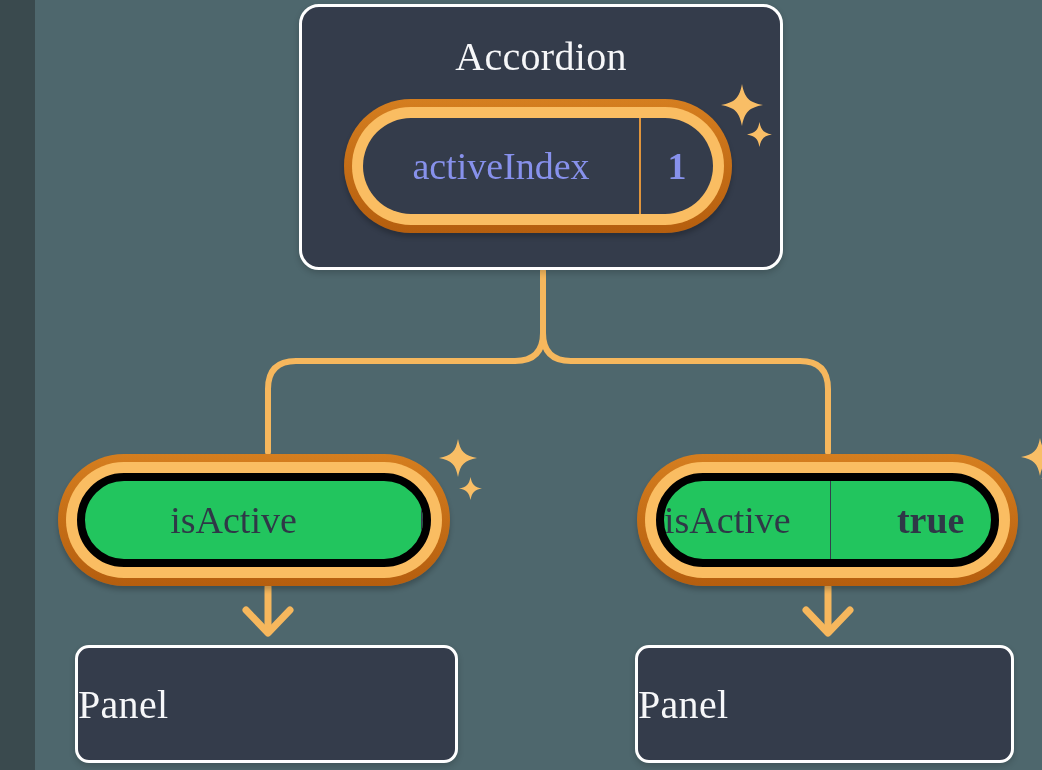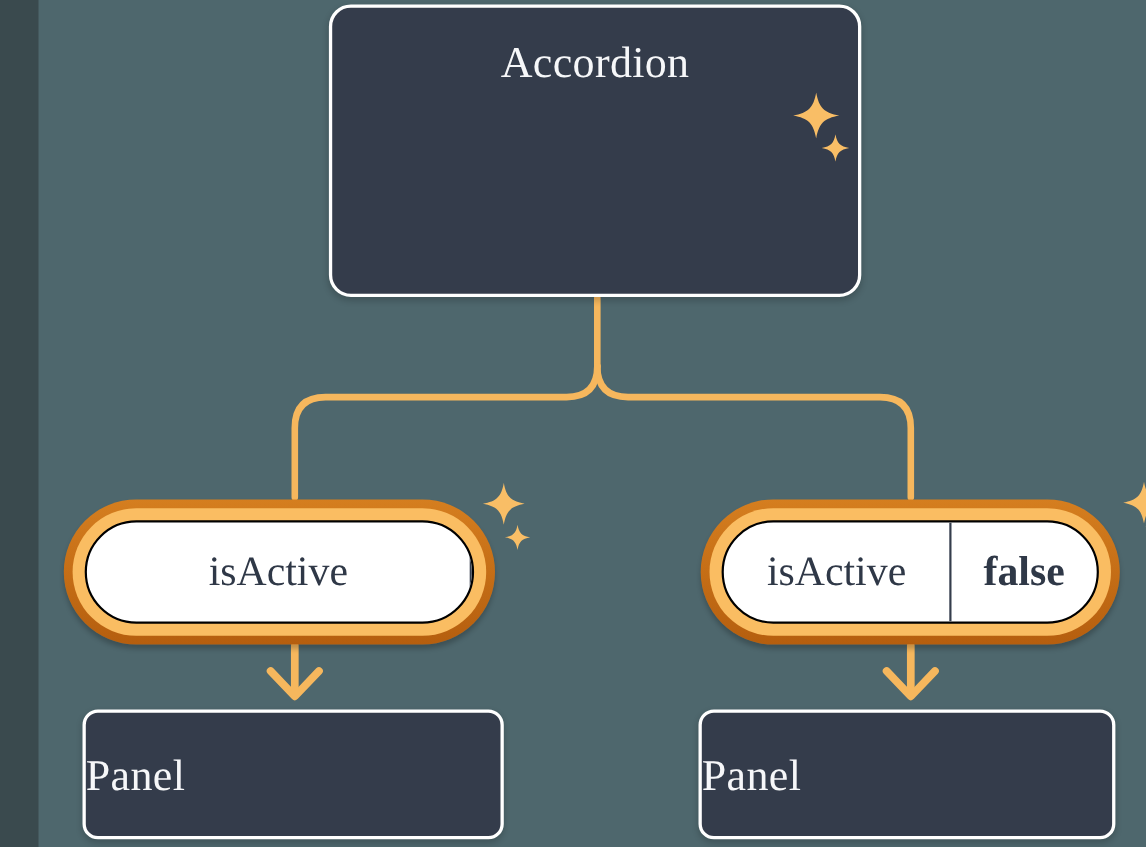--- a/index.html
+++ b/index.html
@@ -32,21 +32,21 @@
   .pill{
     position:absolute;border-radius:999px;box-sizing:border-box;
     background:linear-gradient(180deg,#D57E1F 0%,#B55E0E 100%);
     padding:8px;box-shadow:0 4px 5px rgba(0,0,0,.22);z-index:3;
   }
   .ring-inner{width:100%;height:100%;border-radius:999px;background:#FABD62;
     padding:11px;box-sizing:border-box;}
   .pill-core{width:100%;height:100%;border-radius:999px;display:flex;
     align-items:stretch;overflow:hidden;box-sizing:border-box;}
   .pill-core.dark{background:#343C4B;}
-  .pill-core.purple{background:#ffffff;border:2px solid #000000;}
+  .pill-core.purple{background:#22c55e;border:8px solid #000000;gap:39px;}
   .pill-label,.pill-value{display:flex;align-items:center;justify-content:center;}
   .pill-label{flex:1;font-size:38px;}
   .pill-value{font-weight:700;font-size:38px;}
   .pill-divider{width:2px;}
   .dark .pill-label,.dark .pill-value{color:#8791EC;}
   .dark .pill-divider{background:#E0953C;}
   .purple .pill-label,.purple .pill-value{color:#2F3847;}
   .purple .pill-divider{background:#353E4D;}
 
   .state-pill{left:309px;top:99px;width:388px;height:134px;}
@@ -77,36 +77,45 @@
     <path class="arrowline" d="M233 587 L233 629" stroke="#F6B75D"></path>
     <path class="arrowline" d="M211 610 L233 633 L255 610" stroke="#F6B75D"></path>
     <path class="arrowline" d="M793 587 L793 629" stroke="#F6B75D"></path>
     <path class="arrowline" d="M771 610 L793 633 L815 610" stroke="#F6B75D"></path>
   </svg>
 
   <div class="box accordion-box">
     <div class="box-title">Accordion</div>
   </div>
 
+  <div class="pill state-pill">
+    <div class="ring-inner">
+      <div class="pill-core dark">
+        <div class="pill-label">activeIndex</div>
+        <div class="pill-divider"></div>
+        <div class="pill-value">1</div>
+      </div>
+    </div>
+  </div>
 
   <div class="pill prop-pill-left">
     <div class="ring-inner">
       <div class="pill-core purple">
         <div class="pill-label">isActive</div>
         <div class="pill-divider"></div>
       </div>
     </div>
   </div>
 
   <div class="pill prop-pill-right">
     <div class="ring-inner">
       <div class="pill-core purple">
         <div class="pill-label">isActive</div>
         <div class="pill-divider"></div>
-        <div class="pill-value">false</div>
+        <div class="pill-value">true</div>
       </div>
     </div>
   </div>
 
   <div class="box panel-box panel-left">
     <div class="box-title">Panel</div>
   </div>
   <div class="box panel-box panel-right">
     <div class="box-title">Panel</div>
   </div>

